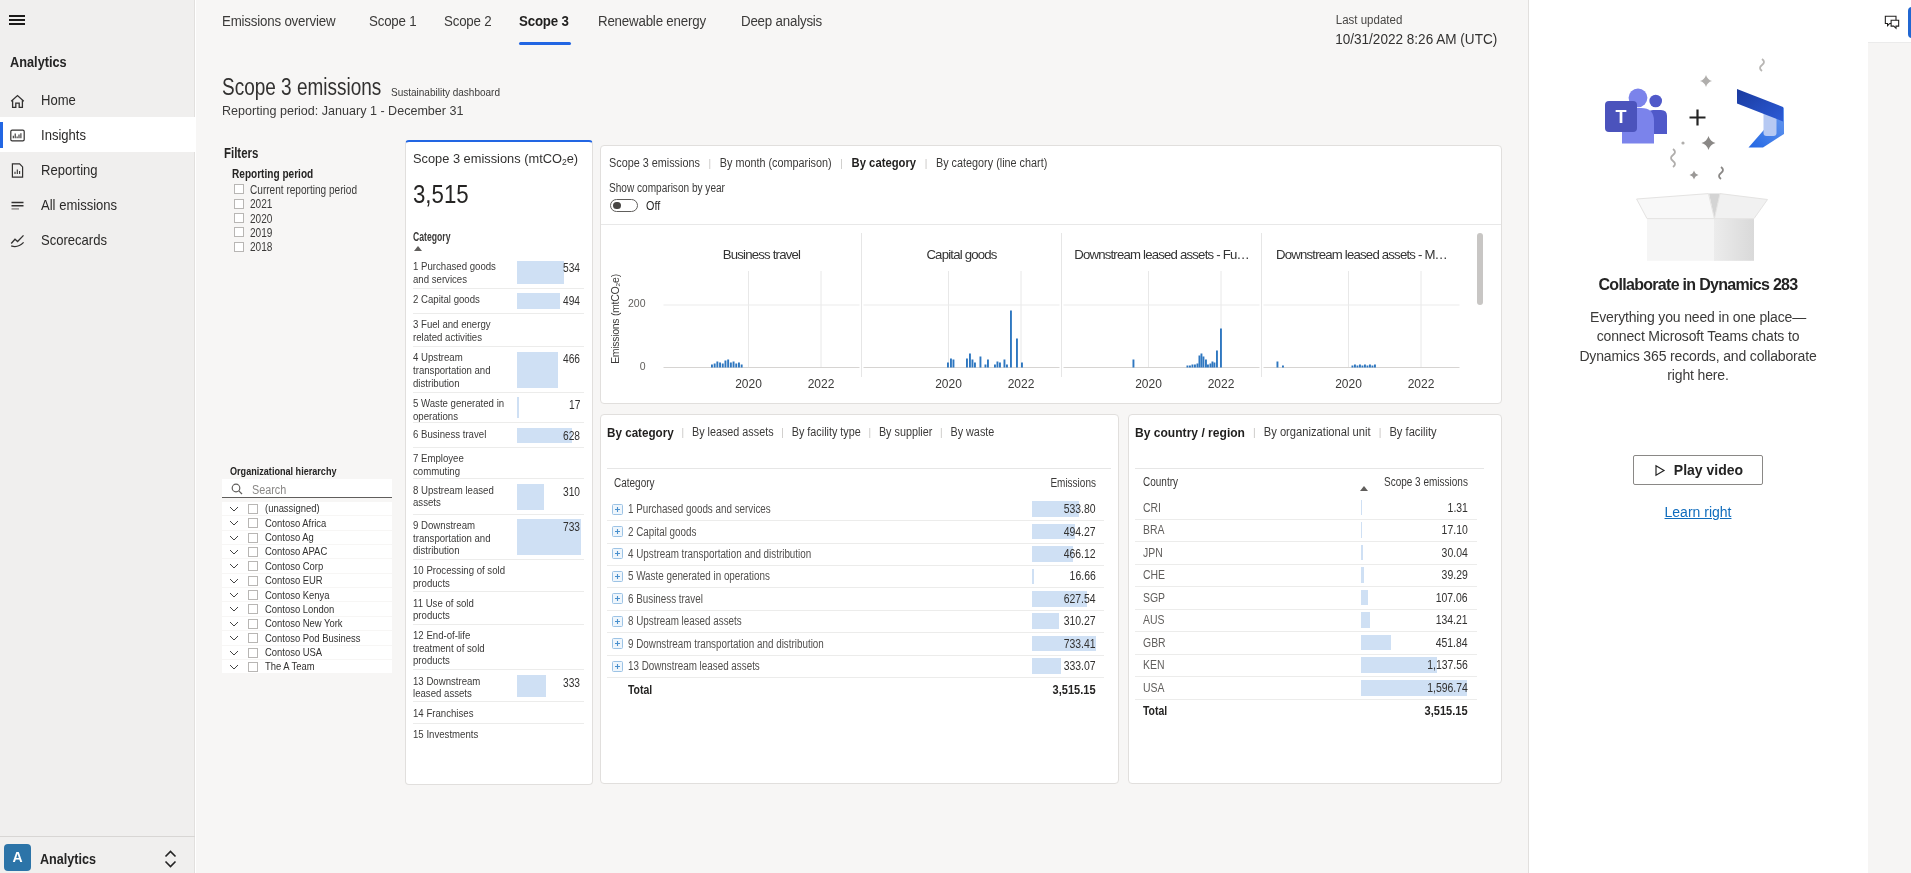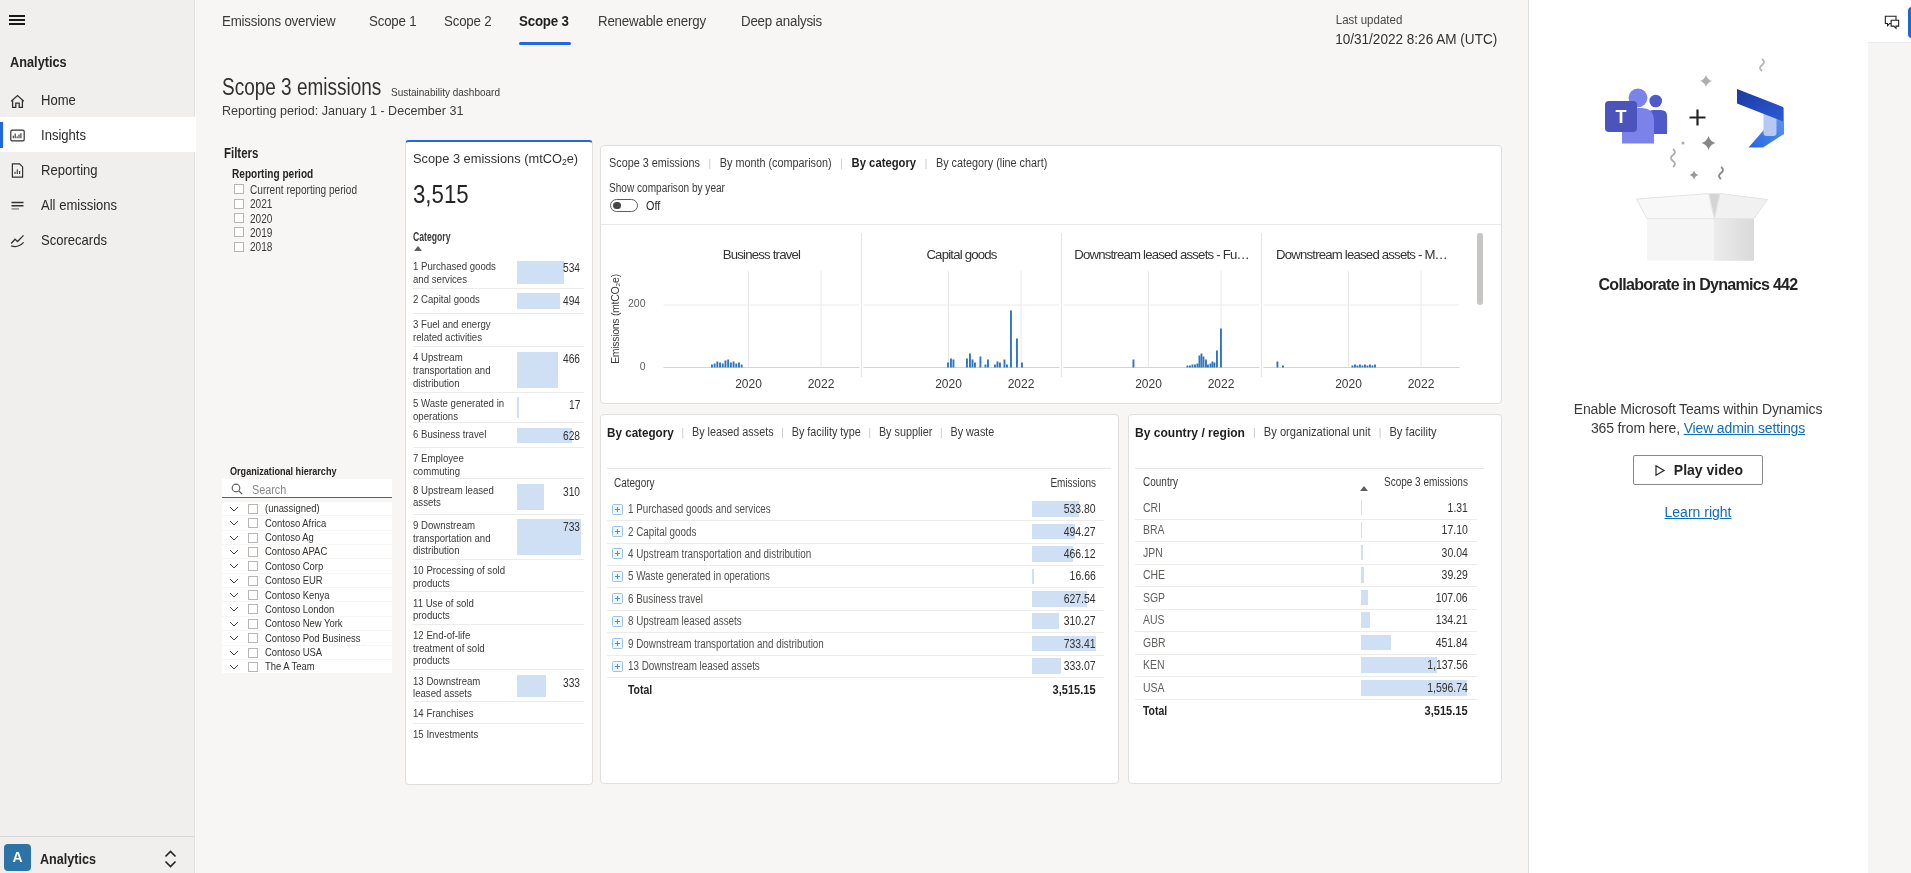--- a/index.html
+++ b/index.html
@@ -548,18 +548,18 @@
         <path d="M93 99 q4 3 0 6 q-4 3 0 6 q4 3 0 6" fill="none" stroke="#b0aeac" stroke-width="1.8"></path>
         <path d="M141 117 q4 3 0 6 q-4 3 0 6" fill="none" stroke="#8a8886" stroke-width="1.8"></path>
         <polygon points="67,168.6 174,168.6 174,210.7 67,210.7" fill="#f5f5f5"></polygon>
         <polygon points="134,168.6 174,168.6 174,210.7 134,210.7" fill="url(#bx)"></polygon>
         <polygon points="129,143.6 134.4,168.6 140,143.6" fill="#d4d4d4"></polygon>
         <polygon points="67,168.6 56.6,149 128.5,143.6 134.4,168.6" fill="#f8f8f8" stroke="#e4e3e2" stroke-width="1"></polygon>
         <polygon points="134.4,168.6 140,143.6 187.5,149.5 174,168.6" fill="#f1f1f1" stroke="#e4e3e2" stroke-width="1"></polygon>
         <line x1="67" y1="168.6" x2="174" y2="168.6" stroke="#e6e5e4" stroke-width="1"></line>
       </svg>
     </div>
-<div class="abs" style="left:1548px;top:276px;width:300px;text-align:center;font-size:16px;font-weight:700;color:#242424;letter-spacing:-0.7px;">Collaborate in Dynamics 442</div>
-<div class="abs" style="left:1548px;top:400px;width:300px;text-align:center;font-size:14px;line-height:19.4px;color:#3b3a39;letter-spacing:-0.15px;">Enable Microsoft Teams within Dynamics<br>365 from here, <span style="color:#0f6cbd;text-decoration:underline;">View admin settings</span></div>
+<div class="abs" style="left:1548px;top:276px;width:300px;text-align:center;font-size:16px;font-weight:700;color:#242424;letter-spacing:-0.7px;">Collaborate in Dynamics 283</div>
+<div class="abs" style="left:1548px;top:308px;width:300px;text-align:center;font-size:14px;line-height:19.4px;color:#3b3a39;letter-spacing:-0.15px;">Everything you need in one place—<br>connect Microsoft Teams chats to<br>Dynamics 365 records, and collaborate<br>right here.</div>
 <div class="abs" style="left:1633px;top:455px;width:130px;height:30px;background:#fff;border:1px solid #8a8886;border-radius:2px;text-align:center;line-height:28px;font-size:14px;font-weight:700;color:#242424;"><svg width="13" height="13" viewBox="0 0 13 13" style="display:inline-block;vertical-align:-2px;margin-right:8px;">
         <path d="M3 1.8 L11 6.5 L3 11.2 Z" fill="none" stroke="#242424" stroke-width="1.2"></path>
       </svg>Play video</div>
 <div class="abs" style="left:1598px;top:504px;width:200px;text-align:center;font-size:14px;color:#0f6cbd;text-decoration:underline;">Learn right</div>
 </div>
 </body></html>

